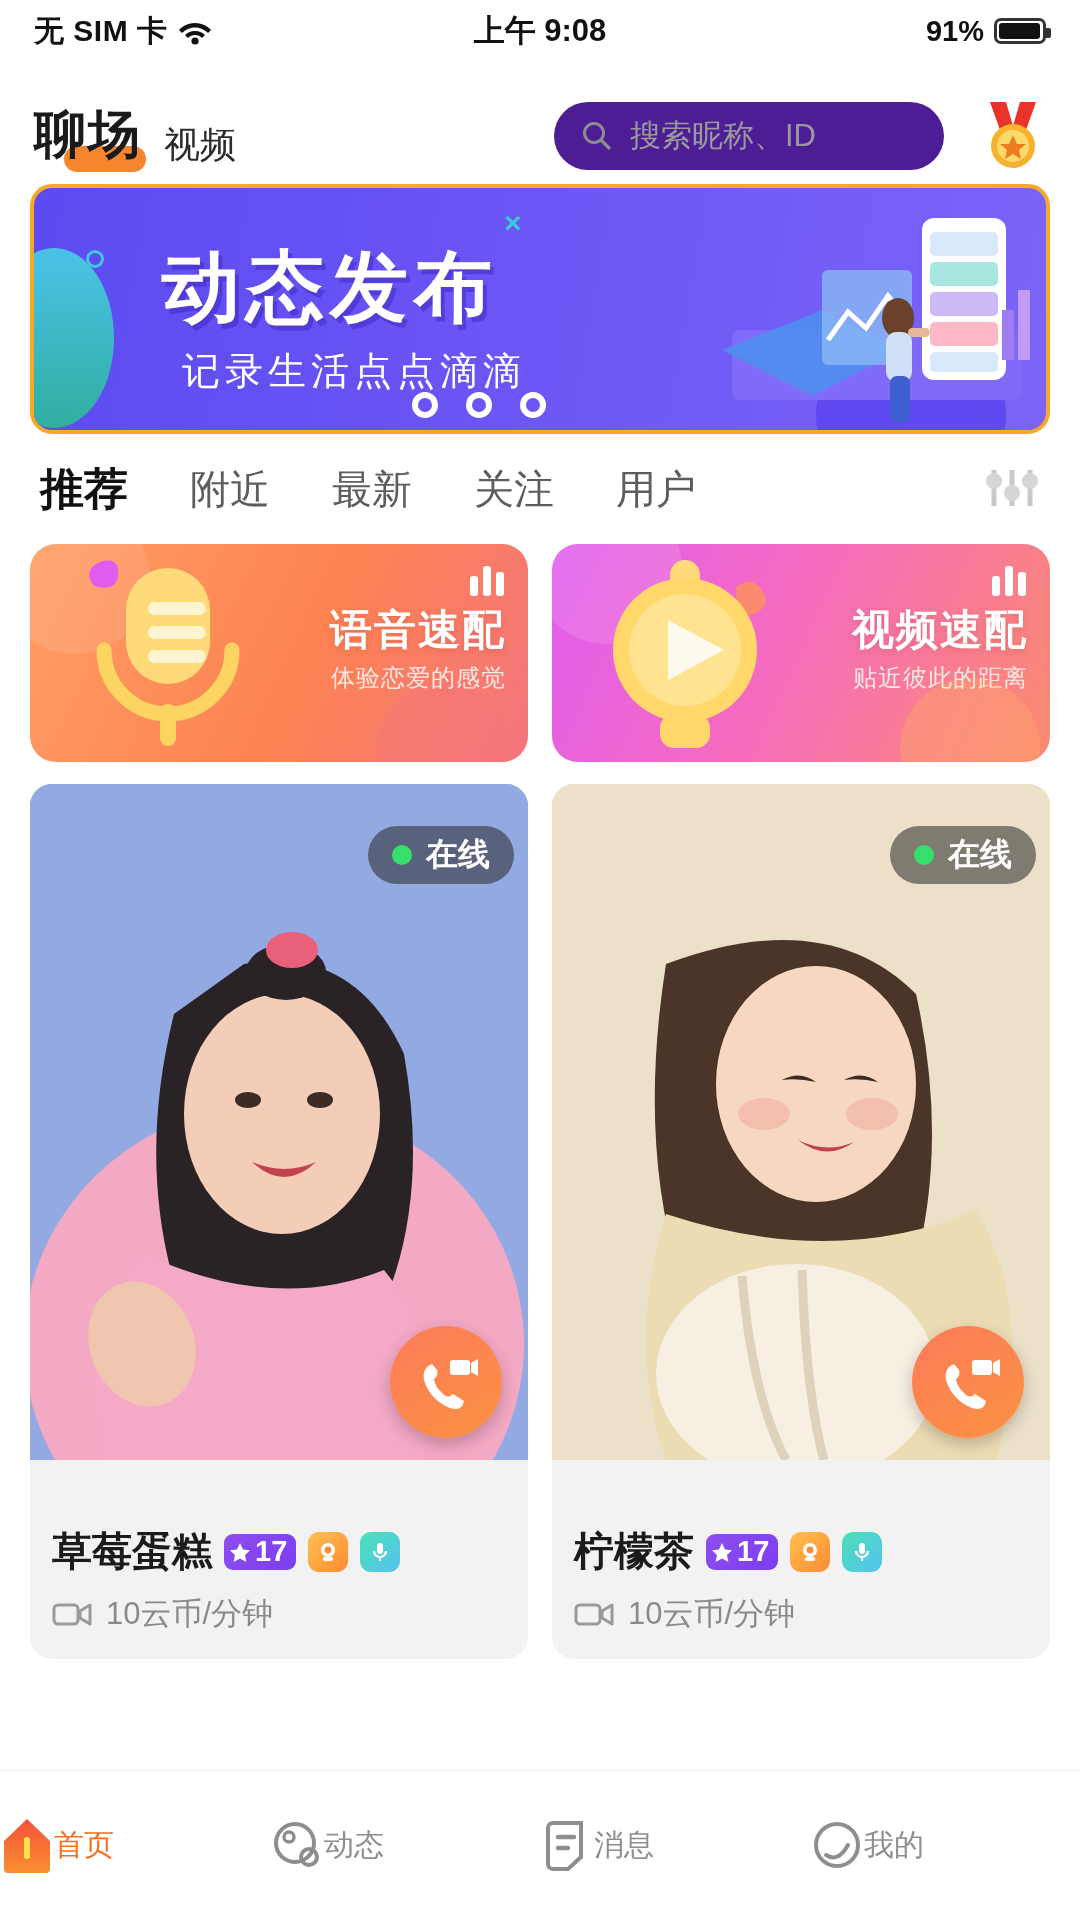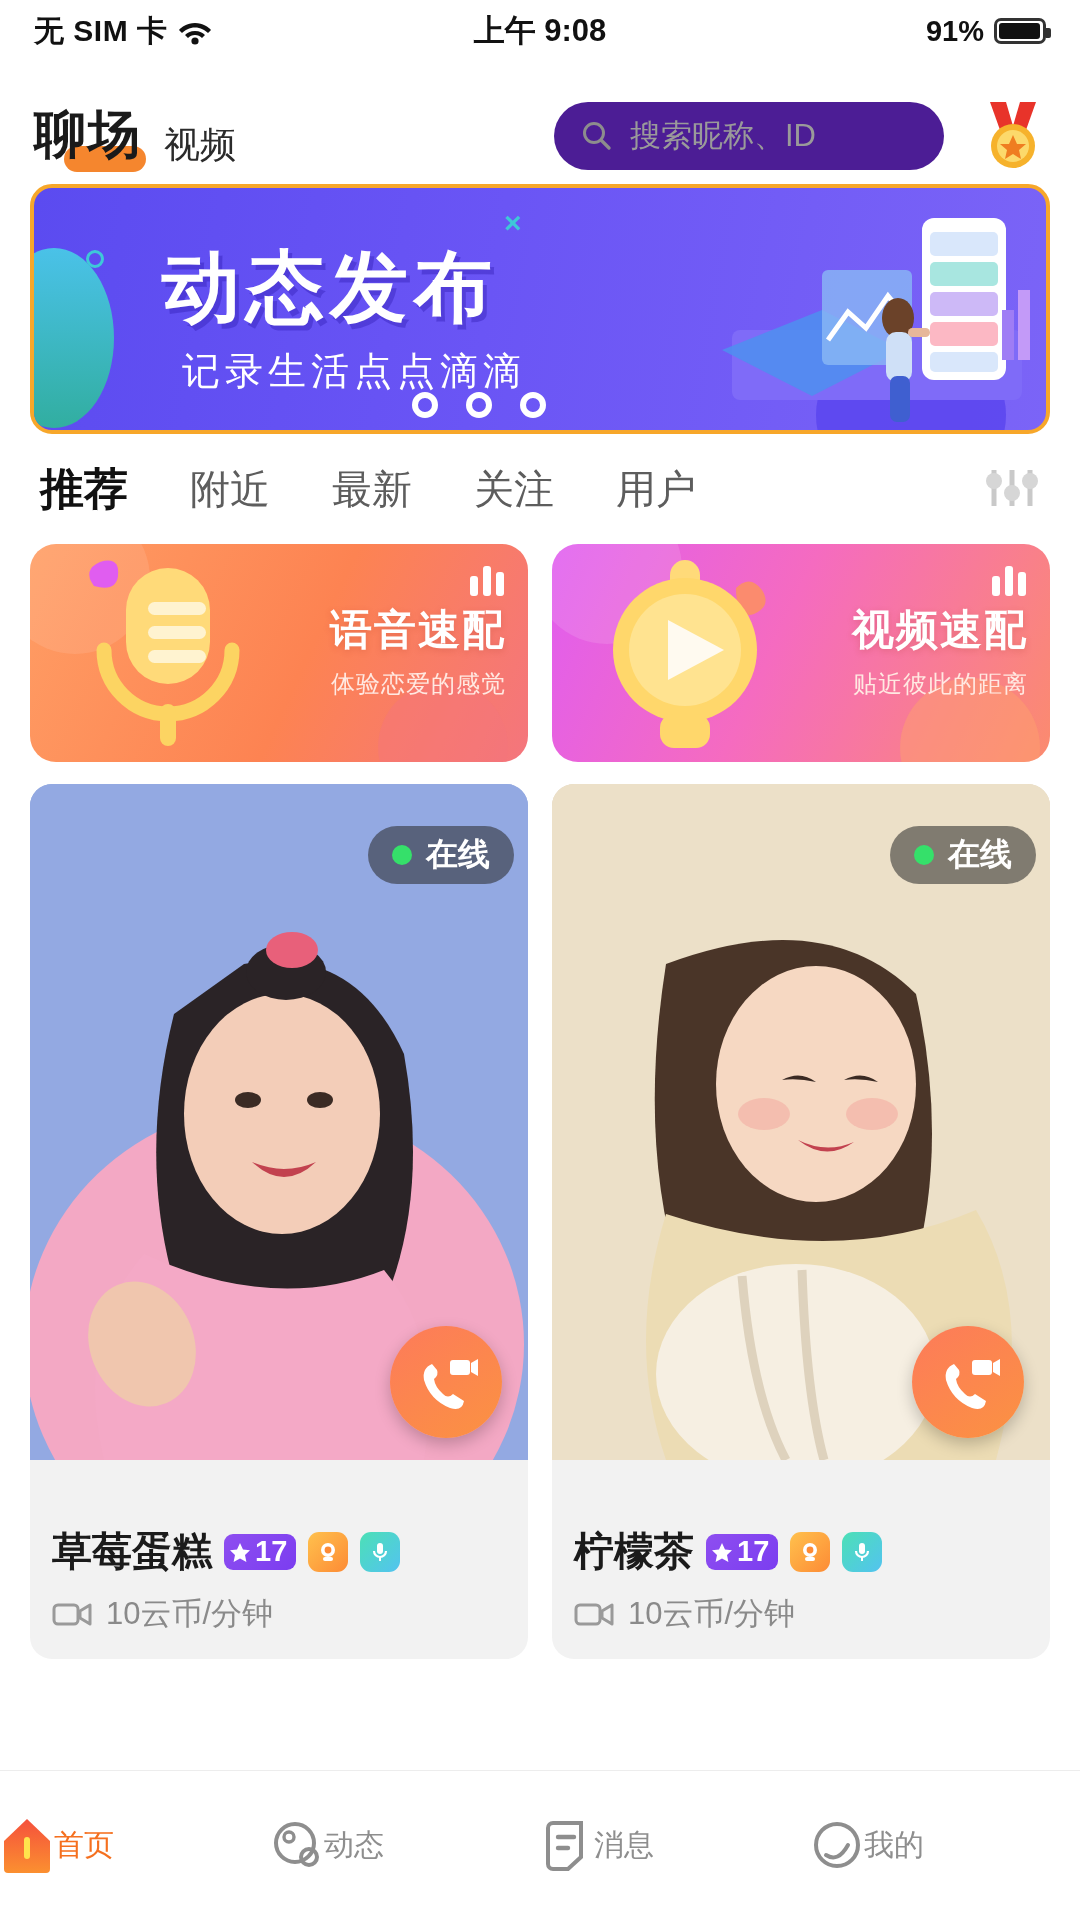--- a/index.html
+++ b/index.html
@@ -75,21 +75,21 @@
   .features { display:flex; gap:24px; padding:0 30px; }
   .fcard {
     flex:1; height:218px; border-radius:26px; position:relative; overflow:hidden;
     display:flex; align-items:center;
   }
   .fcard.voice { background:linear-gradient(115deg,#ff9d64 0%,#fd8352 55%,#f4757d 100%); }
   .fcard.video { background:linear-gradient(115deg,#e05df0 0%,#f56bc0 45%,#fb8b6e 100%); }
   .fc-bubble { position:absolute; border-radius:50%; }
   .fc-texts { position:absolute; right:22px; top:58px; text-align:right;font-family:Liberation Mono, monospace;}
   .fc-title { font-size:42px; color:#fff; font-weight:bold; letter-spacing:2px; text-shadow:0 2px 6px rgba(180,60,40,.25);}
-  .fc-sub { font-size:24px; color:#ffe9e2; margin-top:10px; letter-spacing:1px;}
+  .fc-sub { font-size:24px; color:#ffe9e2; margin-top:4px; letter-spacing:1px;}
   .fc-wave { position:absolute; right:24px; top:22px; display:flex; align-items:flex-end; gap:5px; height:30px;}
   .fc-wave span { width:8px; background:#fff; border-radius:3px; }
   .fc-art { position:absolute; left:34px; top:10px; width:200px; height:200px; }
 
   
   .ugrid { display:flex; gap:24px; padding:22px 30px 0; }
   .ucard { flex:1; background:#f2f2f2; border-radius:22px; overflow:hidden; }
   .uphoto { position:relative; width:100%; height:676px; overflow:hidden; }
   .online {
     position:absolute; right:14px; top:42px; height:58px; padding:0 24px;

